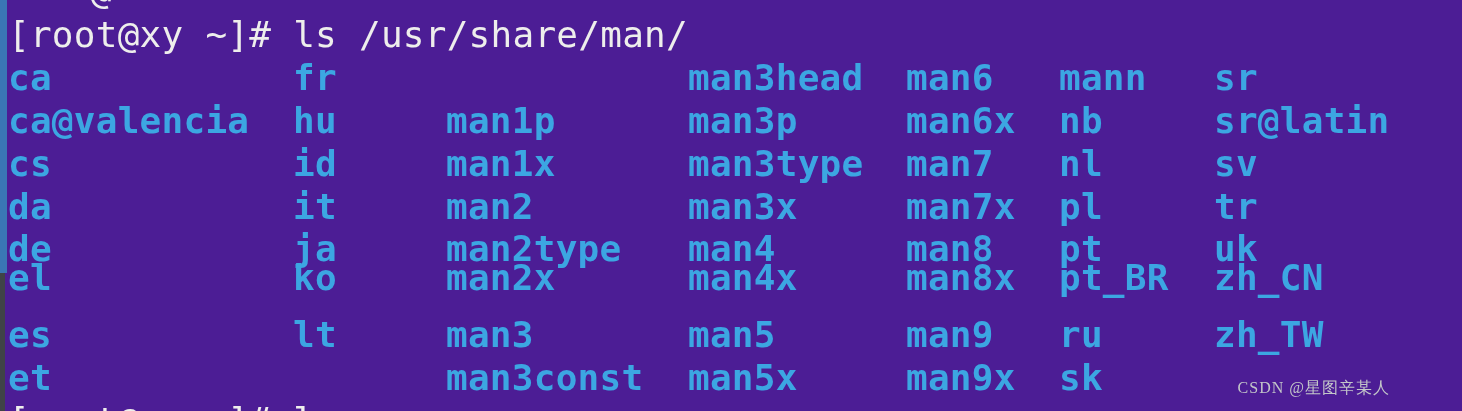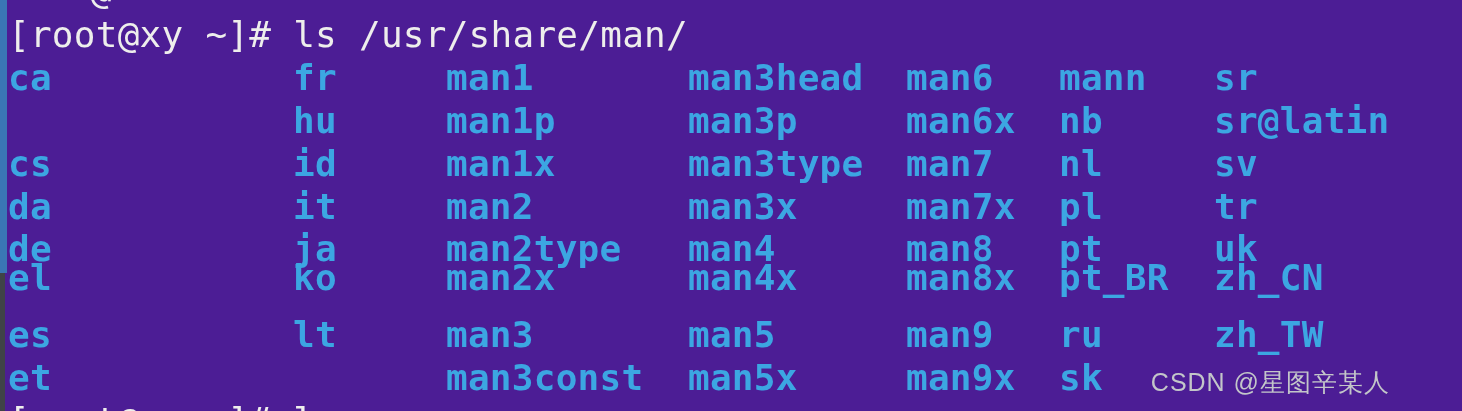--- a/index.html
+++ b/index.html
@@ -34,22 +34,22 @@
   .scroll-thumb{
     position:absolute;left:0;top:0;
     width:7px;height:273px;
     background:#3a77b5;
   }
   .partial-top{top:-31px;left:90px;}
   .partial-bottom{top:399px;}
   .watermark{
     position:absolute;
     right:72px;bottom:12px;
-    font-family:Liberation Sans, sans-serif;
-    font-size:25px;
+    font-family:Liberation Serif, serif;
+    font-size:16px;
     color:#c3c6c9;
     letter-spacing:1px;
     white-space:pre;
   }
 </style>
 </head>
 <body>
 
 <div class="screen">
 
@@ -57,27 +57,27 @@
   <div class="scroll-thumb"></div>
 
   <div class="tline partial-top">@</div>
 
   <div class="tline" style="top:13px;">[root@xy ~]# ls /usr/share/man/</div>
 
   <div id="listing">
       <div class="trow" style="top: 56px;">
         <span class="dir" style="left: 8px; text-align: right;">ca</span>
         <span class="dir" style="left: 293px;">fr</span>
-        <span class="dir" style="left: 446px;">man1</span>
         <span class="dir" style="left: 688px;">man3head</span>
         <span class="dir" style="left: 906px;">man6</span>
         <span class="dir" style="left: 1059px;">mann</span>
         <span class="dir" style="left: 1214px;">sr</span>
       </div>
       <div class="trow" style="top: 98.857px;">
+        <span class="dir" style="left: 8px;">ca@valencia</span>
         <span class="dir" style="left: 293px;">hu</span>
         <span class="dir" style="left: 446px;">man1p</span>
         <span class="dir" style="left: 688px;">man3p</span>
         <span class="dir" style="left: 906px;">man6x</span>
         <span class="dir" style="left: 1059px;">nb</span>
         <span class="dir" style="left: 1214px;">sr@latin</span>
       </div>
       <div class="trow" style="top: 141.714px;">
         <span class="dir" style="left: 8px;">cs</span>
         <span class="dir" style="left: 293px;">id</span>

